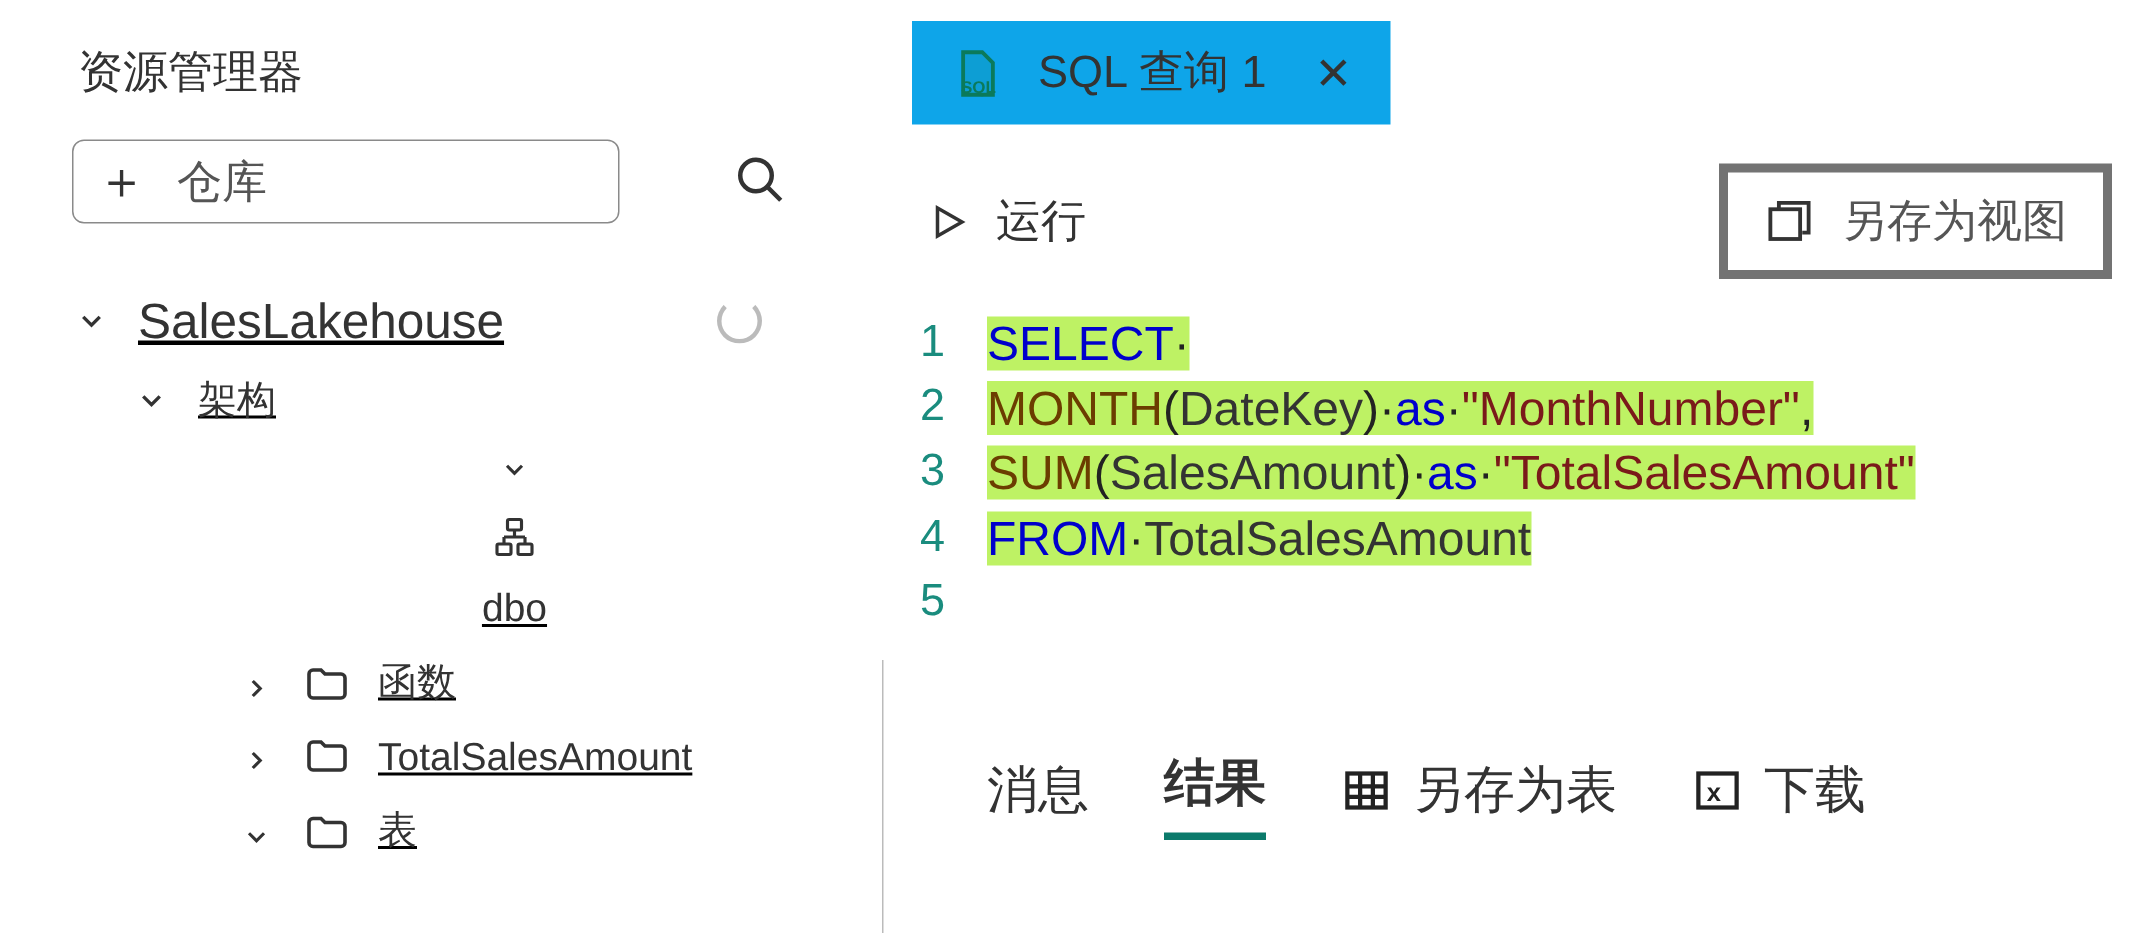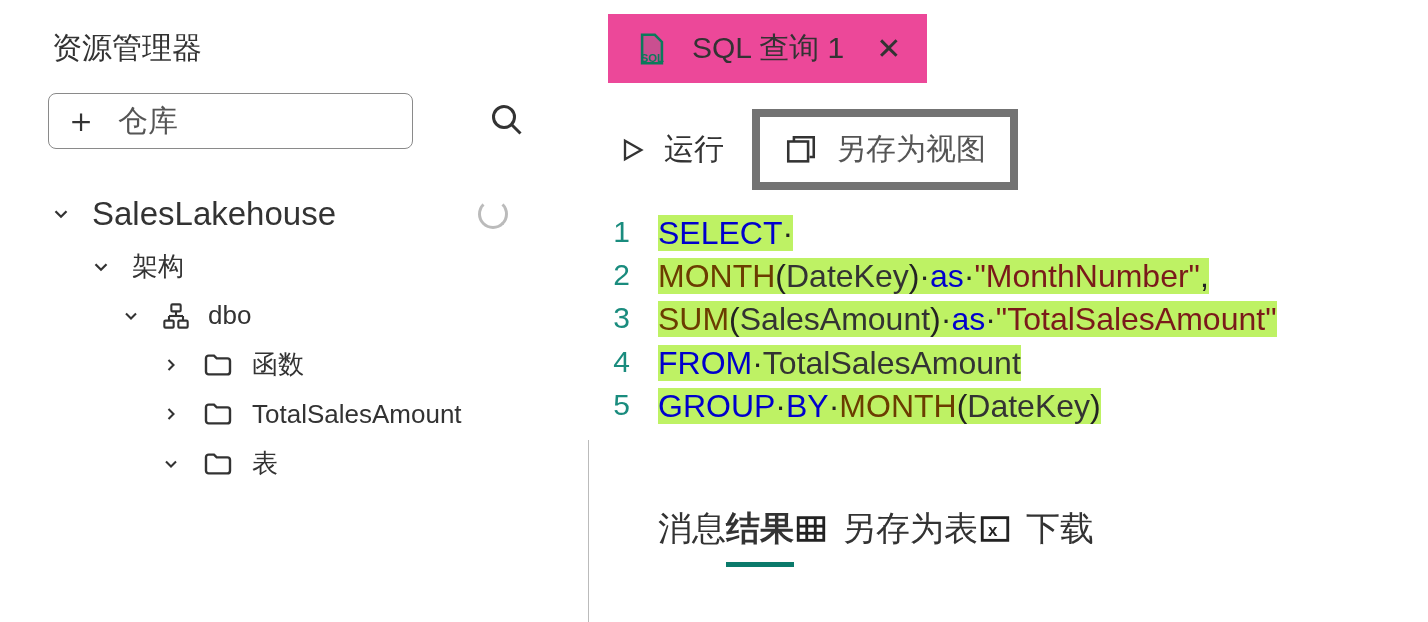--- a/index.html
+++ b/index.html
@@ -5,55 +5,55 @@
     * { margin: 0; padding: 0; box-sizing: border-box; font-family: "Segoe UI", "Microsoft YaHei", sans-serif; }
     body { width: 1428px; height: 622px; background: #fff; display: flex; overflow: hidden; }
 
     
     .explorer { width: 560px; padding: 18px 20px; display: flex; flex-direction: column; margin-left: 28px; }
     .explorer-title { font-size: 30px; font-weight: 400; color: #333; margin: 10px 0 24px 4px; }
     .search-row { display: flex; align-items: center; gap: 20px; margin-bottom: 20px; }
     .new-btn { width: 365px; height: 56px; border: 1px solid #8a8a8a; border-radius: 8px; background: #fff; display: flex; align-items: center; gap: 20px; padding: 0 15px; cursor: pointer; font-size: 30px; color: #555; }
     .plus { font-size: 34px; color: #333; font-weight: 300; }
     .search-icon-btn { background: none; border: none; cursor: pointer; padding: 6px; margin-left: 50px; }
-    .tree { margin-top: 18px; }
+    .tree { margin-top: 18px; text-decoration: underline; }
     .tree-row { display: flex; align-items: center; gap: 18px; font-size: 26px; color: #333; padding: 8px 0; cursor: pointer; }
     .tree-row.db { font-size: 33px; }
     .chev { width: 26px; height: 26px; display: inline-flex; align-items: center; justify-content: center; }
     .spinner { width: 30px; height: 30px; border: 3px solid #bbb; border-top-color: transparent; border-radius: 50%; margin-left: auto; margin-right: 60px; }
     .indent-1 { padding-left: 40px; }
-    .indent-2 { padding-left: 70px; }
-    .indent-3 { padding-left: 110px; }
+    .indent-2 { padding-left: 70px; flex-direction: column; }
+    .indent-3 { padding-left: 110px; align-items: flex-end; }
     .folder-icon, .schema-icon { display: inline-flex; }
 
     
     .right { flex: 1; display: flex; flex-direction: column; position: relative; }
     .right-divider { position: absolute; left: 0; top: 440px; bottom: 0; border-left: 1px solid #bbb; }
 
     .tabbar { display: flex; padding: 14px 20px 0 20px; }
-    .tab { display: flex; align-items: center; gap: 22px; background: #ec4899; padding: 14px 26px; font-size: 30px; color: #333; }
+    .tab { display: flex; align-items: center; gap: 22px; background: #0ea5e9; padding: 14px 26px; font-size: 30px; color: #333; }
     .tab .sql-badge { width: 36px; height: 34px; }
     .tab .close { font-size: 30px; color: #333; margin-left: 10px; cursor: pointer; }
 
-    .toolbar { display: flex; align-items: center; gap: 10px; padding: 26px 20px 18px 30px; font-size: 30px; }
+    .toolbar { display: flex; align-items: center; padding: 26px 20px 18px 30px; font-size: 30px; justify-content: space-between; }
     .run-btn { display: flex; align-items: center; gap: 18px; color: #333; background: none; border: none; cursor: pointer; font-size: 30px; }
-    .save-view-btn { display: flex; align-items: center; gap: 18px; color: #555; background: none; border: 8px solid #737373; padding: 12px 24px; cursor: pointer; font-size: 30px; margin-left: 18px; }
+    .save-view-btn { display: flex; align-items: center; gap: 18px; color: #555; background: none; border: 6px solid #737373; padding: 12px 24px; cursor: pointer; font-size: 30px; margin-left: 18px; }
 
     .editor { padding: 4px 20px 10px 10px; font-family: Consolas, "Courier New", monospace; font-size: 32px; line-height: 1.35; }
     .code-line { display: flex; align-items: flex-start; }
     .gutter { width: 60px; text-align: right; padding-right: 28px; color: #1a8c7e; font-size: 30px; user-select: none; }
     .code { white-space: pre; }
     .hl { background: #bef264; }
     .kw { color: #0000cc; }
     .fn { color: #6b3d00; }
     .id { color: #333; }
     .str { color: #7a1a1a; }
     .pn { color: #222; }
 
-    .results-bar { display: flex; align-items: flex-start; padding: 18px 50px 0 70px; font-size: 34px; color: #333; margin-top: 50px; }
+    .results-bar { display: flex; align-items: flex-end; gap: 50px; padding: 18px 50px 0 70px; font-size: 34px; color: #333; margin-top: 50px; }
     .results-tab { display: flex; align-items: center; gap: 14px; cursor: pointer; padding-bottom: 10px; }
     .results-tab.active { font-weight: 600; border-bottom: 5px solid #0b7a6b; }
   </style>
 </head>
 <body>
 
 <div class="explorer">
   <div class="explorer-title">资源管理器</div>
 
   <div class="search-row">
@@ -196,21 +196,20 @@
     <div class="code-line">
       <span class="gutter">3</span>
       <span class="code"><span class="hl"><span class="fn">SUM</span><span class="pn">(</span><span class="id">SalesAmount</span><span class="pn">)</span><span class="pn">·</span><span class="kw">as</span><span class="pn">·</span><span class="str">"TotalSalesAmount"</span></span></span>
     </div>
     <div class="code-line">
       <span class="gutter">4</span>
       <span class="code"><span class="hl"><span class="kw">FROM</span><span class="pn">·</span><span class="id">TotalSalesAmount</span></span></span>
     </div>
     <div class="code-line">
       <span class="gutter">5</span>
-      <span class="code"><span class="hl"><span class="kw">GROUP</span><span class="pn">·</span><span class="kw">BY</span><span class="pn">·</span><span class="fn">MONTH</span><span class="pn">(</span><span class="id">DateKey</span><span class="pn">)</span></span></span>
     </div>
   </div>
 
   <div class="results-bar">
     <div class="results-tab">
       <span>消息</span>
     </div>
     <div class="results-tab active">
       <span>结果</span>
     </div>

